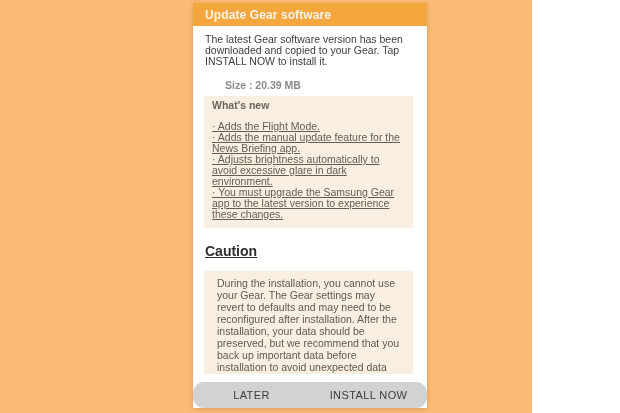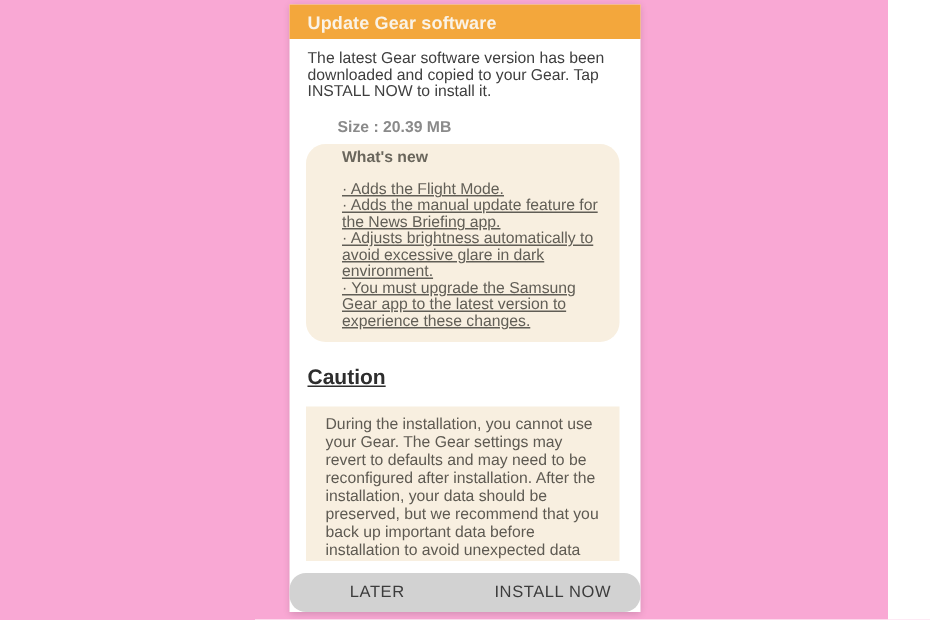--- a/index.html
+++ b/index.html
@@ -2,21 +2,21 @@
 <html><head>
 <meta charset="utf-8">
 <style>
   * { margin: 0; padding: 0; box-sizing: border-box; }
   html, body {
     width: 620px; height: 413px;
     background: #ffffff;
     font-family: "Liberation Sans", sans-serif;
     overflow: hidden;
   }
-  .stage { position: relative; width: 592px; height: 413px; background: #f9a8d4; }
+  .stage { position: relative; width: 532px; height: 413px; background: #fdba74; }
 
   .dialog {
     position: absolute;
     left: 193px; top: 3px;
     width: 234px; height: 405px;
     background: #ffffff;
     box-shadow: 0 1px 5px rgba(0,0,0,0.16);
     display: flex;
     flex-direction: column;
   }
@@ -52,22 +52,21 @@
   .size-label {
     margin: 12px 12px 0 32px;
     font-size: 10.5px;
     color: #8A8A8A;
     font-weight: bold;
   }
 
   .note-box {
     margin: 5px 14px 0 11px;
     background: #F8EFE0;
-    padding: 3px 10px 8px 24px;
-    border-radius: 13px;
+    padding: 3px 10px 8px 8px;
   }
   .note-heading {
     font-size: 10.5px;
     font-weight: bold;
     color: #6A665C;
   }
   .note-list { margin-top: 10px; }
   .note-item {
     font-size: 10.5px;
     line-height: 11px;

